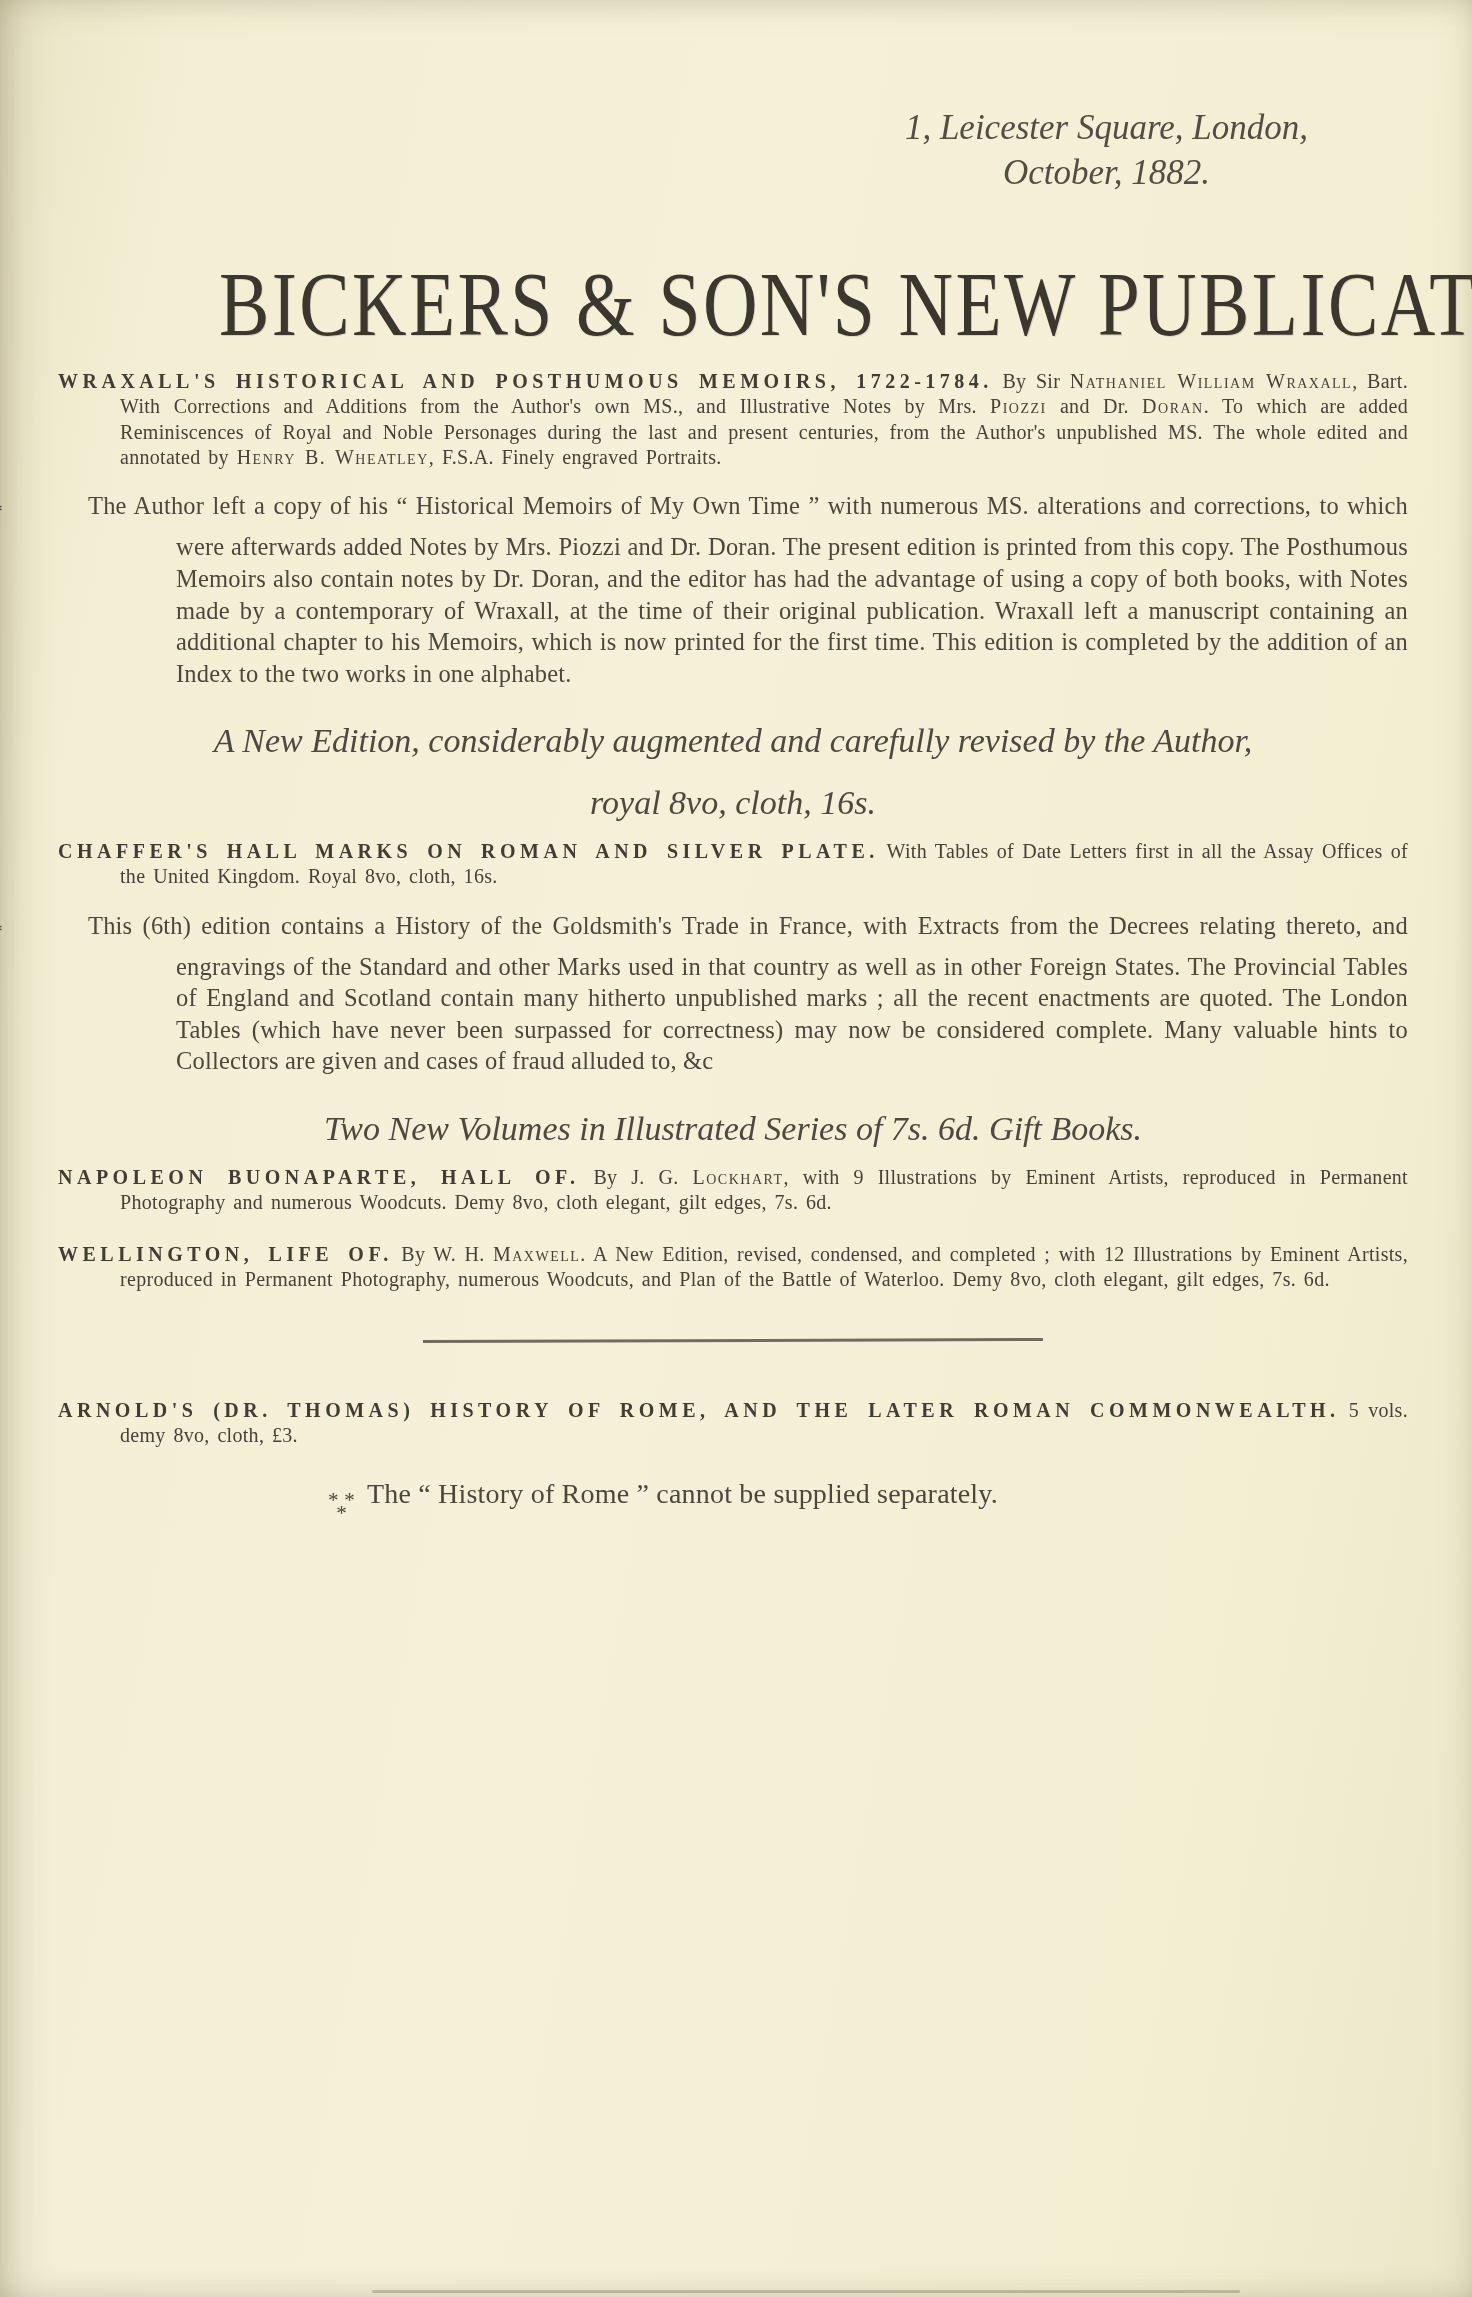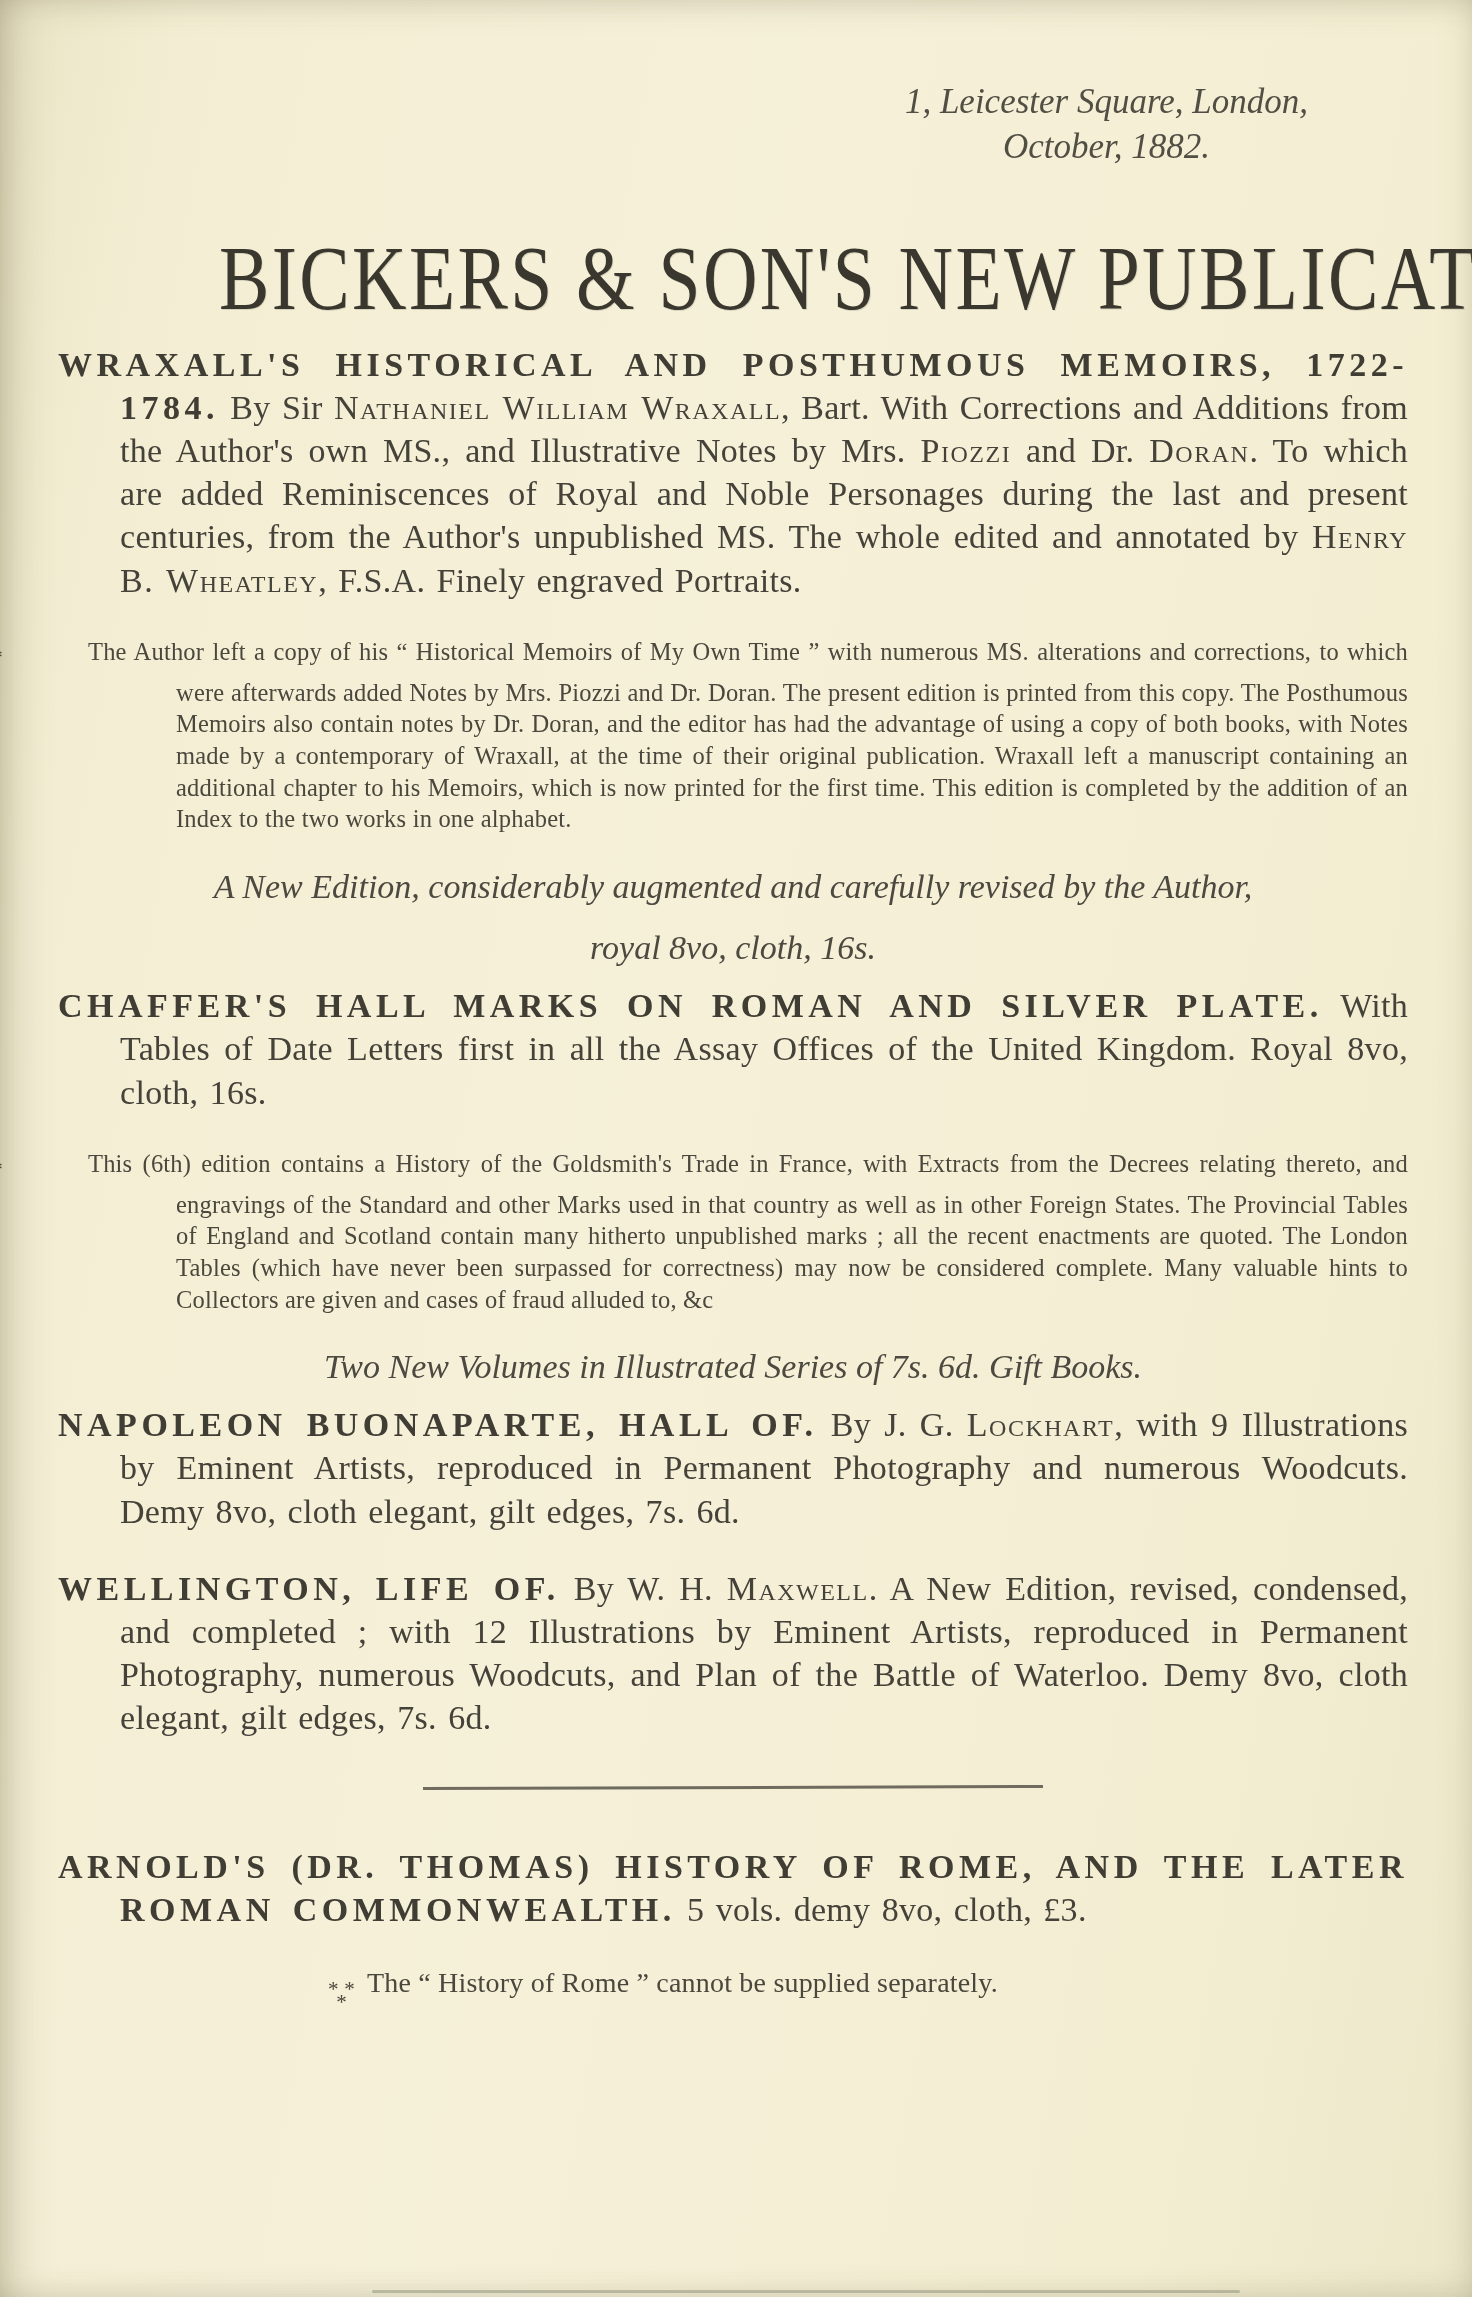--- a/index.html
+++ b/index.html
@@ -31,21 +31,21 @@
       inset 0 22px 42px -26px rgba(110,100,70,.18),
       inset 0 -18px 40px -26px rgba(110,100,70,.18);
   }
   .content {
     position: relative;
     padding: 0 64px 0 58px;
   }
 
   
   .dateline {
-    padding-top: 80px;
+    padding-top: 106px;
     padding-right: 100px;
     text-align: right;
     font-style: italic;
     font-size: 35px;
     line-height: 1.28;
     color: #514e44;
   }
   .dateline-inner {
     display: inline-block;
     text-align: center;
@@ -76,21 +76,21 @@
     line-height: 1.3;
     color: #4c4940;
   }
   .gap-lg { margin-top: 46px; }
   .gap-xl { margin-top: 30px; }
   .tight  { margin-top: 17px; }
 
   
   .entry {
     margin-top: 14px;
-    font-size: 34px;
+    font-size: 20px;
     line-height: 1.27;
     text-align: justify;
     padding-left: 62px;
     text-indent: -62px;
     letter-spacing: .3px;
     word-spacing: 2.5px;
     color: #45423a;
   }
   .run-lead {
     font-weight: 700;

